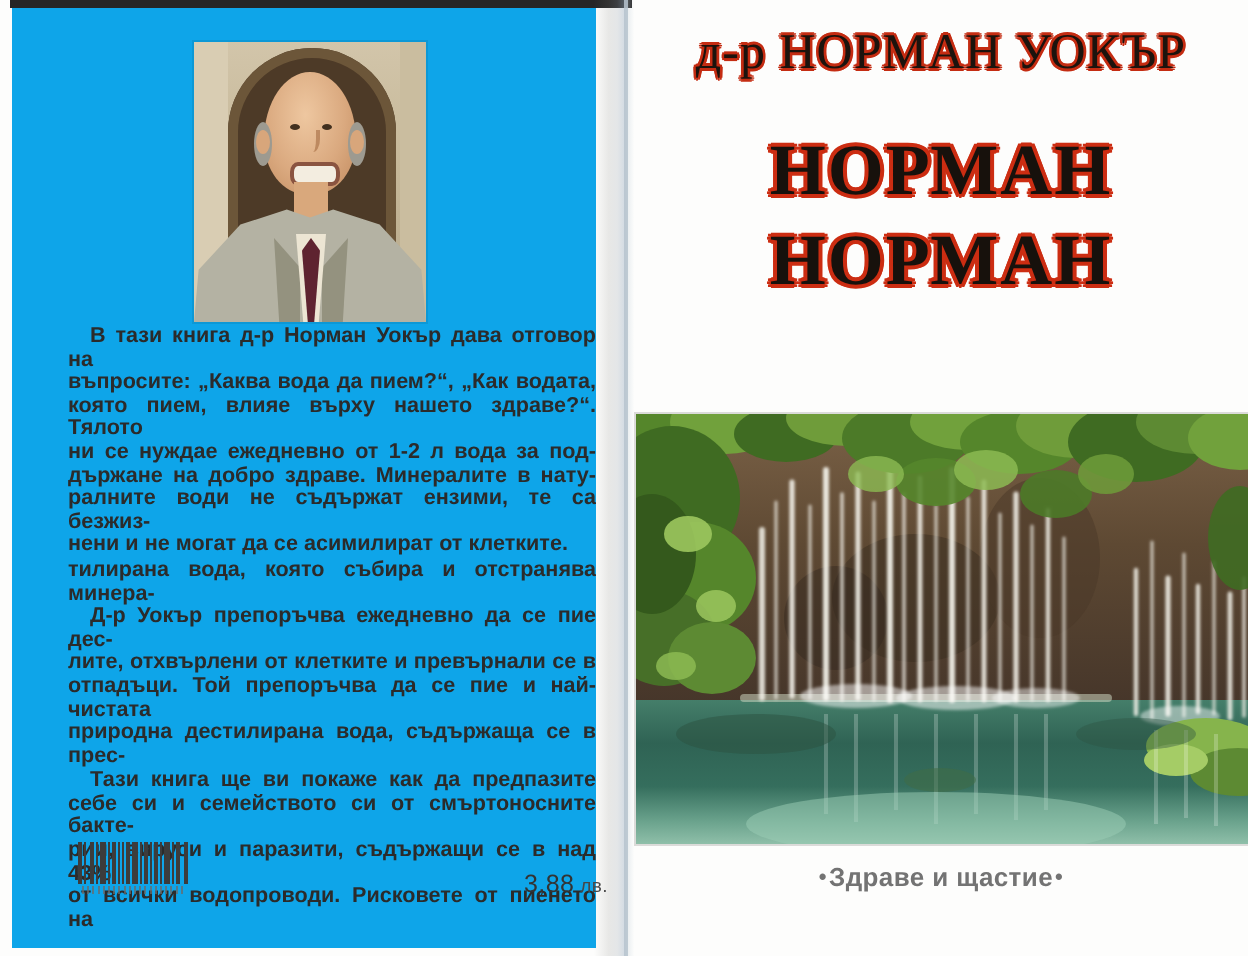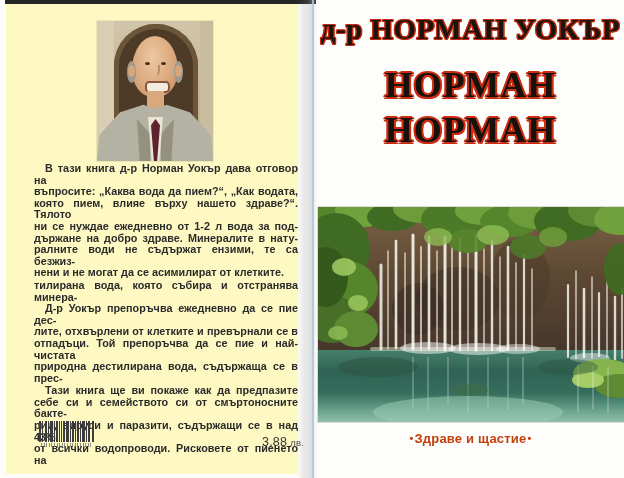--- a/index.html
+++ b/index.html
@@ -8,21 +8,21 @@
     background:#fdfdfc;font-family:"Liberation Sans","DejaVu Sans",sans-serif;
   }
   
   .scan-edge{position:absolute;left:5px;top:0;width:311px;height:4px;background:#262626;}
   .spine-gap{position:absolute;left:297px;top:0;width:21px;height:478px;
     background:linear-gradient(90deg,rgba(0,0,0,0) 0%,rgba(120,120,115,.16) 35%,
       rgba(140,150,160,.22) 55%,rgba(150,170,190,.40) 72%,rgba(190,205,215,.30) 80%,rgba(255,255,255,0) 96%);}
   .spine-line{position:absolute;left:312px;top:0;width:2px;height:478px;background:#b6c3ce;opacity:.85;}
 
   
-  .back-page{position:absolute;left:6px;top:4px;width:292px;height:470px;background:#fef9c3;}
+  .back-page{position:absolute;left:6px;top:4px;width:292px;height:470px;background:#0ea5e9;}
 
   .portrait{position:absolute;left:91px;top:17px;width:116px;height:140px;overflow:hidden;
     background:linear-gradient(180deg,#d2c5aa 0%,#c6b898 45%,#b5a78a 100%);
     box-shadow:0 0 0 1px rgba(0,0,0,.08);}
   .pillar-l{position:absolute;left:0;top:0;width:17px;height:100%;background:#d9cdb3;}
   .pillar-r{position:absolute;right:0;top:0;width:13px;height:100%;background:#cabd9f;}
   .arch{position:absolute;left:17px;top:3px;width:84px;height:108px;border-radius:42px 42px 0 0;
     background:#4d3a27;box-shadow:inset 0 0 0 5px #6c5639;}
   .head{position:absolute;left:35px;top:15px;width:46px;height:61px;
     background:radial-gradient(ellipse at 45% 35%,#eec7a0 0%,#daa97f 55%,#c18a5e 100%);
@@ -62,32 +62,32 @@
     background:repeating-linear-gradient(90deg,#6a6a6a 0 1px,transparent 1px 2.6px);}
 
   .price{position:absolute;left:248px;top:431px;width:50px;text-align:right;color:#333;
     font-size:12.5px;font-weight:normal;letter-spacing:.2px;}
   .price .unit{font-size:9.5px;color:#474747;margin-left:3px;}
 
   
   .front-page{position:absolute;left:317px;top:0;width:307px;height:478px;background:#fdfdfc;}
   .serif{font-family:"Liberation Serif","DejaVu Serif",serif;}
   .front-author{position:absolute;left:0;top:13px;width:307px;text-align:center;
-    font-weight:bold;font-size:29px;letter-spacing:.5px;color:#1c130d;
+    font-weight:normal;font-size:25px;letter-spacing:.5px;color:#1c130d;
     text-shadow:1.3px 0 0 #c42c12,-1.3px 0 0 #c42c12,0 1.3px 0 #c42c12,0 -1.3px 0 #c42c12,
       1px 1px 0 #c42c12,-1px 1px 0 #c42c12,1px -1px 0 #c42c12,-1px -1px 0 #c42c12;}
   .front-title{position:absolute;left:0;top:63px;width:307px;text-align:center;}
   .front-title-line{font-weight:bold;font-size:36px;line-height:45px;letter-spacing:1px;color:#17110c;
     text-shadow:2px 0 0 #cc2d12,-2px 0 0 #cc2d12,0 2px 0 #cc2d12,0 -2px 0 #cc2d12,
       1.5px 1.5px 0 #cc2d12,-1.5px 1.5px 0 #cc2d12,1.5px -1.5px 0 #cc2d12,-1.5px -1.5px 0 #cc2d12;}
   .waterfall{position:absolute;left:1px;top:207px;width:306px;height:215px;overflow:hidden;
     box-shadow:0 0 0 1px rgba(120,120,110,.25);}
   .waterfall svg{display:block;width:306px;height:215px;}
   .slogan{position:absolute;left:0;top:431px;width:307px;text-align:center;
-    font-weight:bold;font-size:13px;color:#c2410c;letter-spacing:.2px;}
+    font-weight:bold;font-size:13px;color:#737373;letter-spacing:.2px;}
   .slogan .bullet{font-size:11px;position:relative;top:-1px;padding:0 1px;}
 </style>
 </head>
 <body>
 
 <div class="stage">
 
   <div class="back-page">
 
     <div class="portrait" title="Portrait photo of an elderly smiling man (Dr. Norman Walker) in a grey suit and dark tie, standing before a stone archway">

